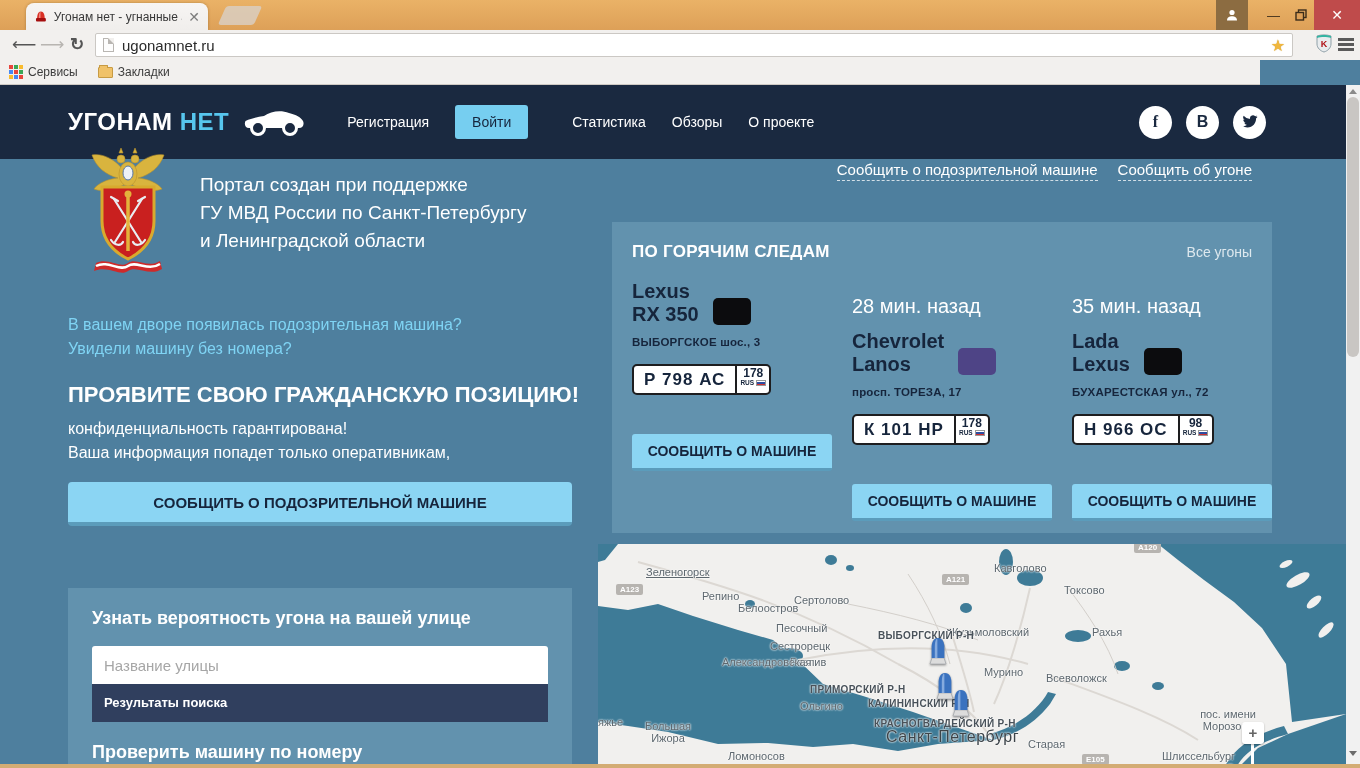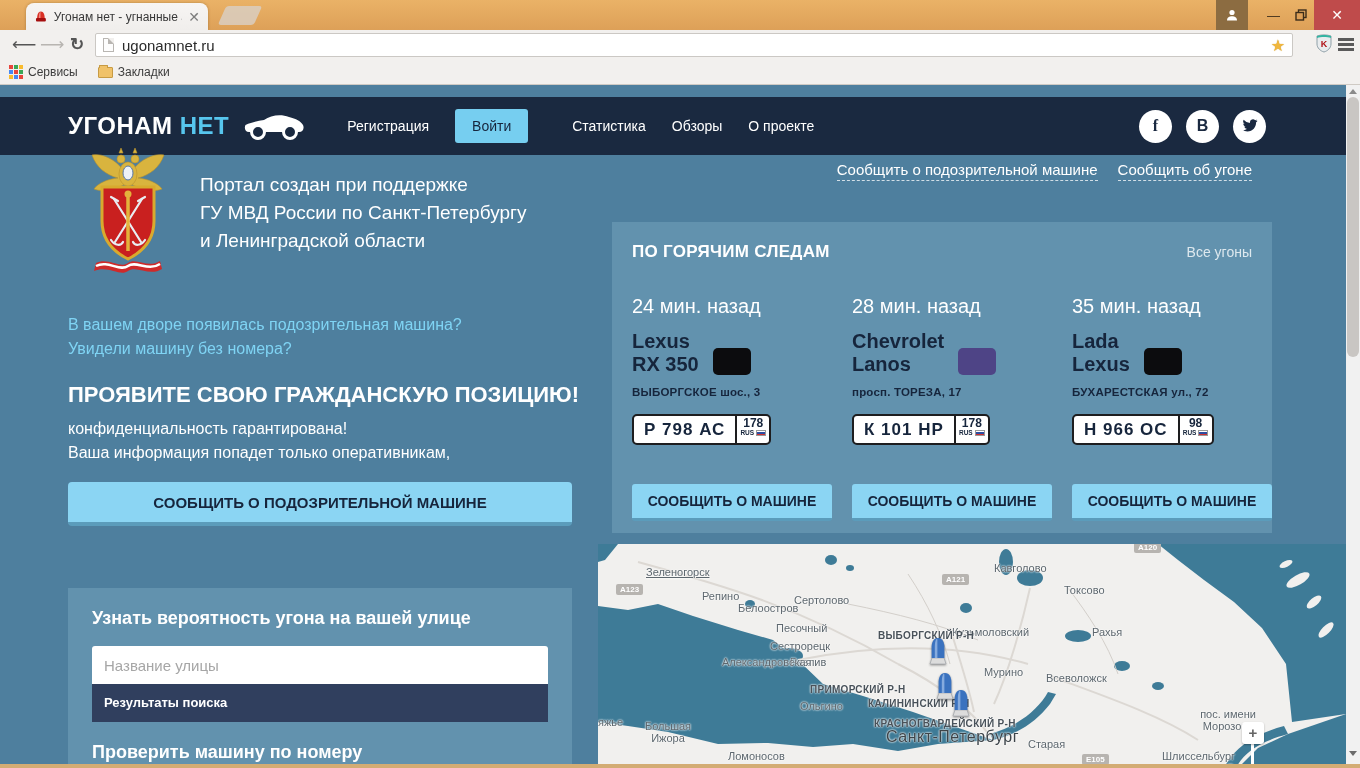--- a/index.html
+++ b/index.html
@@ -28,32 +28,32 @@
   .url-text { font-size:15px; color:#2b2b2b; }
   .doc-ico { width:11px; height:14px; border:1px solid #b9b6b2; background:#fdfdfd; position:relative; }
   .doc-ico:after { content:""; position:absolute; right:-1px; top:-1px; border:3px solid #f2f0ee;
     border-left-color:#b9b6b2; border-bottom-color:#b9b6b2; }
   .star { margin-left:auto; font-size:16px; color:#f0b73e; text-shadow:0 0 1px #c08b20; }
   .kasp { position:absolute; right:28px; top:4px; }
   .menu-ico { position:absolute; right:6px; top:8px; width:16px; height:13px;
     border-top:3px solid #5a5a5a; border-bottom:3px solid #5a5a5a; }
   .menu-ico:before { content:""; display:block; height:3px; background:#5a5a5a; margin-top:2px; }
 
-  .bookmarksbar { position:absolute; top:60px; left:0; width:1360px; height:25px; background:#f2f0ee;
+  .bookmarksbar { position:absolute; top:60px; left:0; width:1260px; height:25px; background:#f2f0ee;
     border-bottom:1px solid #cfcac4; display:flex; align-items:center; gap:6px; padding:0 9px; z-index:50; }
   .bm-item { display:flex; align-items:center; gap:5px; font-size:12px; color:#3c3c3c; margin-right:14px; }
   .grid-ico { display:grid; grid-template-columns:repeat(3,4px); grid-gap:1px; }
   .grid-ico i { width:4px; height:4px; }
   .folder-ico { width:15px; height:11px; background:#f0c269; border:1px solid #c79b43; border-radius:1px; position:relative; }
   .folder-ico:before { content:""; position:absolute; top:-3px; left:0; width:7px; height:2px; background:#f0c269; border:1px solid #c79b43; border-bottom:none; border-radius:1px 1px 0 0; }
 
   
   .viewport { position:absolute; top:85px; left:0; width:1346px; height:683px; background:#4e7f9e; overflow:hidden; z-index:10; }
 
-  .site-header { position:absolute; top:12px; left:0; width:100%; height:58px; background:#1a2940;
+  .site-header { position:absolute; top:0; left:0; width:100%; height:74px; background:#1a2940;
     display:flex; align-items:center; padding:0 80px 0 68px; }
   .logo { font-size:24px; font-weight:bold; letter-spacing:.5px; color:#fff; white-space:nowrap; }
   .logo-car { margin-left:14px; margin-top:4px; }
   .main-nav { display:flex; align-items:center; margin-left:42px; gap:26px; }
   .nav-link { color:#fff; font-size:14px; cursor:pointer; }
   .login-btn { background:#76cef0; color:#16253c; font-size:14px; padding:9px 17px; border-radius:3px; cursor:pointer; }
   .socials { margin-left:auto; display:flex; gap:14px; }
   .soc { width:33px; height:33px; border-radius:50%; background:#fff; color:#1a2940;
     display:flex; align-items:center; justify-content:center; font-weight:bold; font-size:16px; cursor:pointer; }
 
@@ -286,21 +286,20 @@
   </div>
 
   <div class="hot-panel">
     <div class="hot-head">
       <span class="hot-title">ПО ГОРЯЧИМ СЛЕДАМ</span>
       <span class="all-link">Все угоны</span>
     </div>
     <div class="hot-grid">
 
       <div class="car-col">
-        <div class="car-time">24 мин. назад</div>
         <div class="car-name-row">
           <div class="car-name"><span>Lexus</span><br><span>RX 350</span></div>
           <div class="car-swatch" style="background-color: rgb(12, 12, 14);"></div>
         </div>
         <div class="car-address">ВЫБОРГСКОЕ шос., 3</div>
         <div class="plate">
           <span class="plate-num">Р 798 АС</span>
           <span class="plate-region">
             <span class="plate-region-num">178</span>
             <span class="plate-region-rus">

